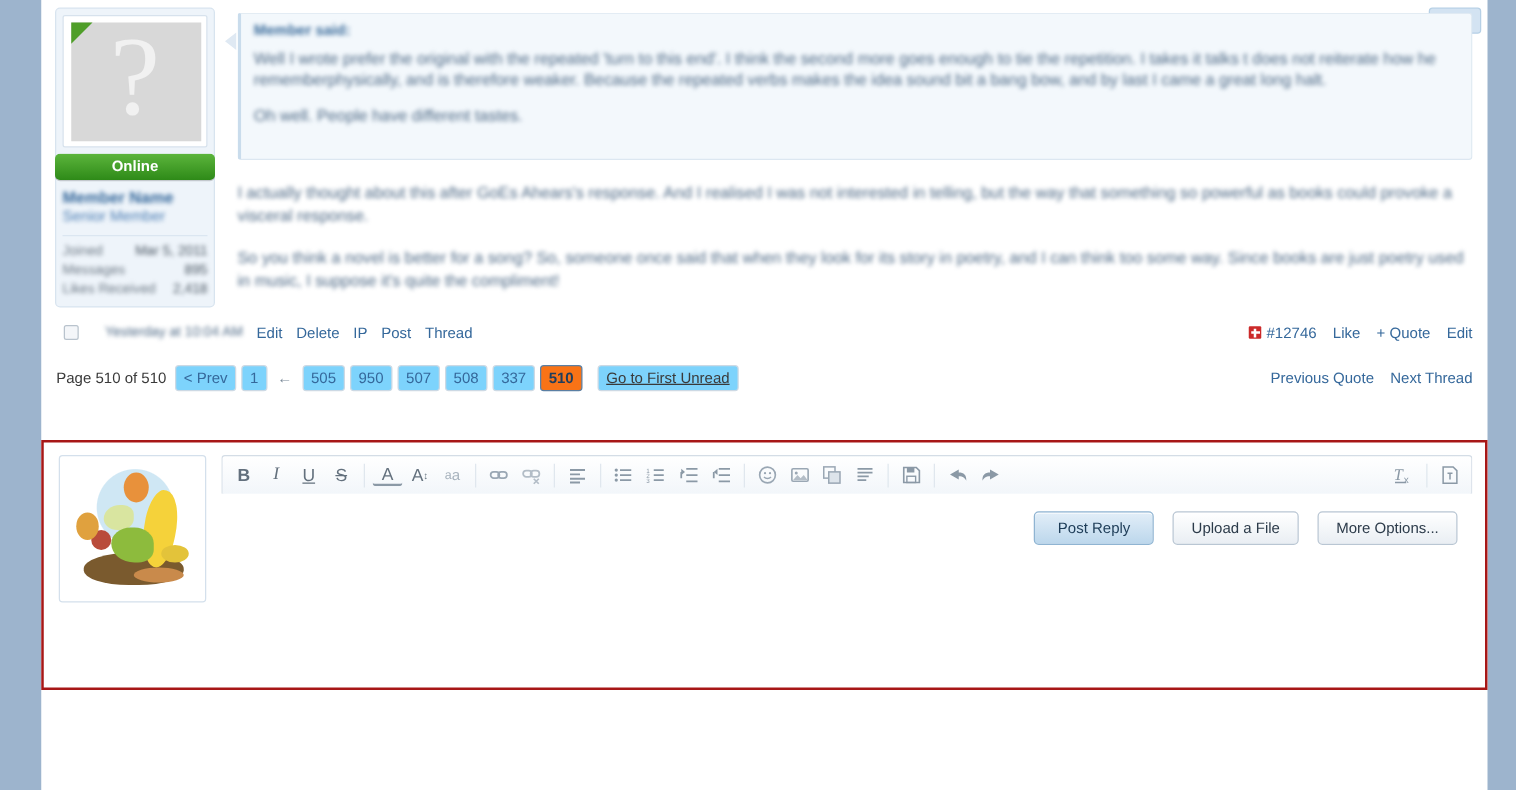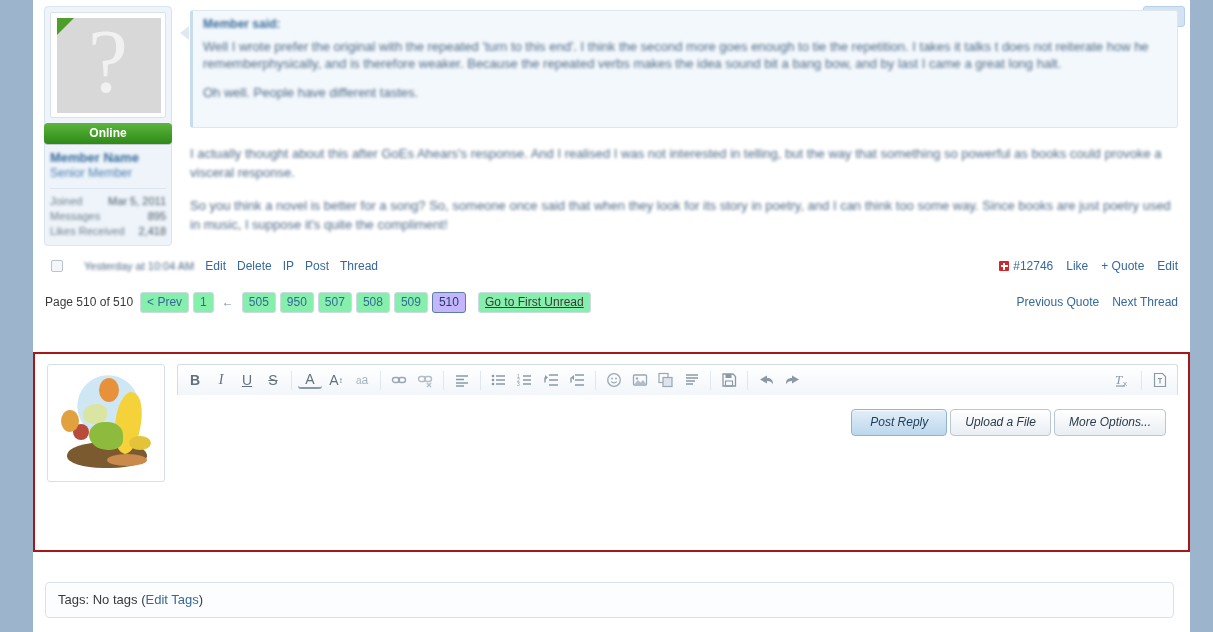--- a/index.html
+++ b/index.html
@@ -160,32 +160,32 @@
   .pagenav {
     display:flex; align-items:center;
     margin:10px 12px 0 12px;
     font-size:12px;
     height:24px;
   }
   .pagenav .ptext { color:#3a3a3a; margin-right:7px; }
   .pbtn {
     display:inline-block;
     border:1px solid #cdd9e4;
-    background:#86efac;
+    background:#7dd3fc;
     color:#35689b;
     border-radius:3px;
     padding:2px 6px;
     margin-right:4px;
     line-height:15px;
   }
   .pbtn.cur {
     border-color:#5b7fa3;
-    background:#c4b5fd;
+    background:#f97316;
     color:#1f3d5c;
-    font-weight:normal;
+    font-weight:bold;
   }
   .arrowsep { color:#7b8a99; margin:0 8px 0 4px; }
   .pnav-right { margin-left:auto; display:flex; gap:13px; }
 
   
   .redbox {
     position:absolute;
     left:0px; top:352px;
     width:1157px; height:200px;
     border:2px solid #a71717;
@@ -247,23 +247,22 @@
     border-top:none;
     background:#ffffff;
     height:88px;
     padding:12px 14px;
     font-family:"Liberation Serif", serif;
     font-size:16px;
     color:#aab1b8;
     border-radius:0 0 3px 3px;
   }
   .reply-btns {
-    display:flex; justify-content:flex-end; gap:3px;
+    display:flex; justify-content:flex-end; gap:15px;
     margin:14px 12px 0 0;
-    font-style:italic;
   }
   .btn {
     border:1px solid #b9c6d3;
     border-radius:4px;
     background-image:linear-gradient(#ffffff,#e9eef3);
     color:#2c3b4a;
     font-size:12px;
     padding:5px 14px 6px 14px;
     min-width:96px;
     text-align:center;
@@ -362,21 +361,21 @@
 
   <div class="pagenav">
     <span class="ptext">Page 510 of 510</span>
     <span class="pbtn">&lt; Prev</span>
     <span class="pbtn">1</span>
     <span class="arrowsep">←</span>
     <span class="pbtn">505</span>
     <span class="pbtn">950</span>
     <span class="pbtn">507</span>
     <span class="pbtn">508</span>
-    <span class="pbtn">509</span>
+    <span class="pbtn">337</span>
     <span class="pbtn cur">510</span>
     <span class="pbtn" style="margin-left:8px;color:#3a3a3a;text-decoration:underline;">Go to First Unread</span>
     <div class="pnav-right">
       <a class="lnk" href="#">Previous Quote</a>
       <a class="lnk" href="#">Next Thread</a>
     </div>
   </div>
 
   <div class="redbox">
     <div class="reply-row">
@@ -544,19 +543,14 @@
 
         <div class="reply-btns">
           <div class="btn primary">Post Reply</div>
           <div class="btn">Upload a File</div>
           <div class="btn">More Options...</div>
         </div>
       </div>
     </div>
   </div>
 
-  <div class="tags">
-    <span>Tags:</span>
-    <span>No tags</span>
-    <span>(</span><a class="lnk" href="#">Edit Tags</a><span>)</span>
-  </div>
 
 </div>
 
 </body></html>

